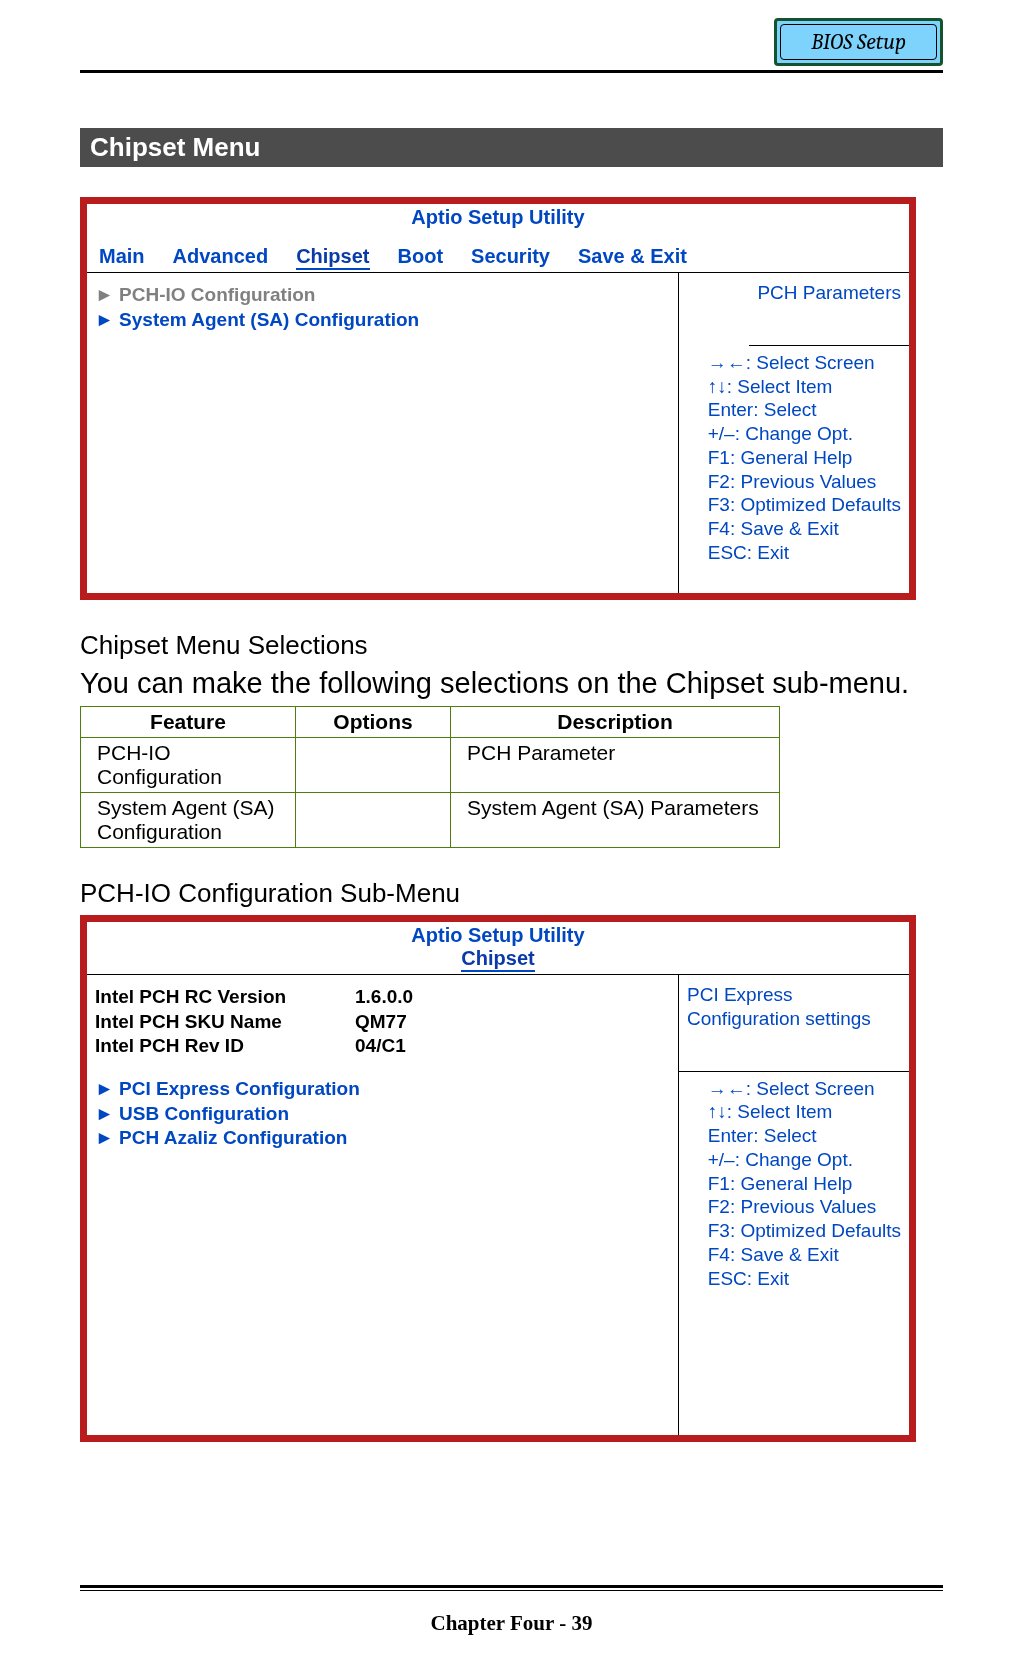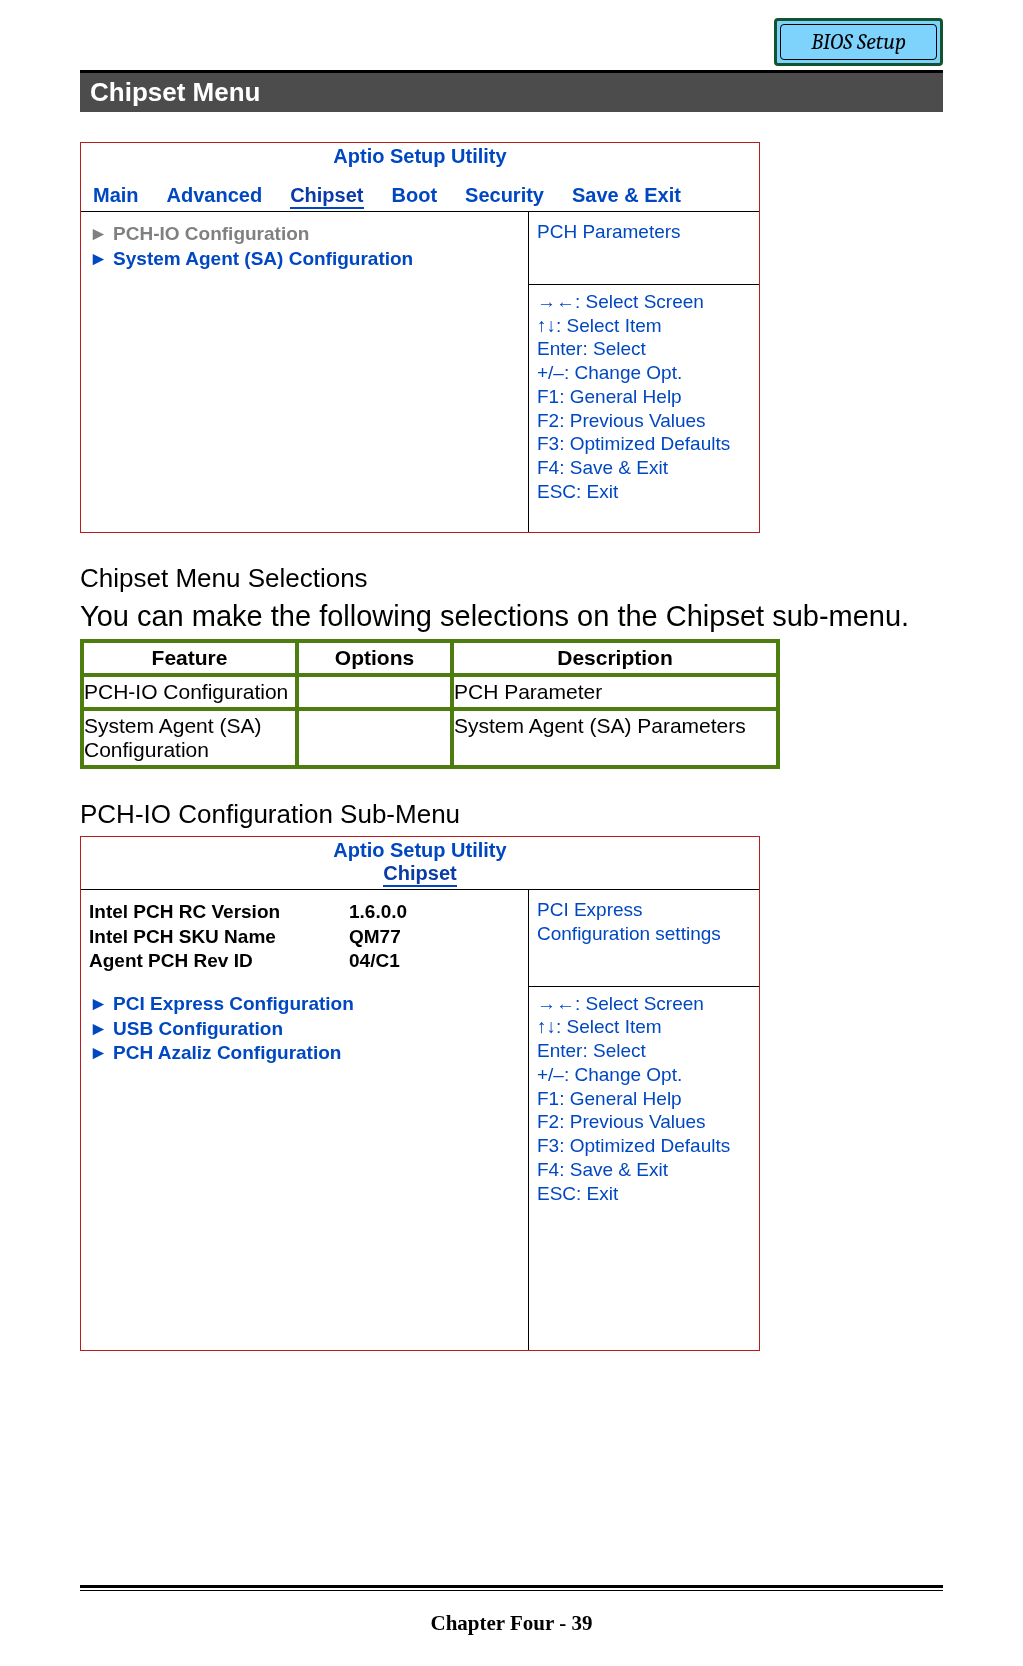--- a/index.html
+++ b/index.html
@@ -31,25 +31,26 @@
   .top-rule {
     border-top: 3px solid #000;
     margin-top: 50px;
   }
   .section-title {
     background: #4c4c4c;
     color: #fff;
     font-size: 26px;
     font-weight: bold;
     padding: 4px 10px;
+    margin-top: 55px;
     margin-bottom: 30px;
   }
   .aptio-box {
-    border: 1px solid #b91c1c;
-    width: 680px;
+    border: 7px solid #b91c1c;
+    width: 836px;
   }
   .aptio-title {
     text-align: center;
     color: #0047c2;
     font-weight: bold;
     font-size: 20px;
     padding-top: 2px;
   }
   .tab-row {
     display: flex;
@@ -86,20 +87,21 @@
   .aptio-left .row-selected { color: #808080; }
   .aptio-left .row-blue { color: #0047c2; }
   .aptio-left .row-black { color: #000; }
   .info-row { display: flex; }
   .info-label { width: 260px; }
   .info-val { }
   .aptio-right {
     width: 230px;
     display: flex;
     flex-direction: column;
+    align-items: flex-end;
   }
   .aptio-help {
     border-bottom: 1px solid #000;
     padding: 8px 8px 40px 8px;
     color: #0047c2;
     font-size: 19px;
     line-height: 1.25;
   }
   .aptio-keys {
     padding: 5px 8px 10px 8px;
@@ -116,22 +118,22 @@
   .bodytext {
     font-size: 29px;
     margin-bottom: 6px;
   }
   table.feat {
     border-collapse: collapse;
     width: 700px;
     font-size: 21px;
   }
   table.feat th, table.feat td {
-    border: 4px solid #4d7c0f;
-    padding: 3px 0;
+    border: 1px solid #4d7c0f;
+    padding: 3px 16px;
     text-align: left;
     vertical-align: top;
   }
   table.feat th { text-align: center; font-weight: bold; }
   table.feat th:nth-child(1){ width: 215px; }
   table.feat th:nth-child(2){ width: 155px; }
   .footer {
     position: absolute;
     bottom: 30px;
     left: 80px;
@@ -226,21 +228,21 @@
     <div class="aptio-left" style="min-height:460px;">
       <div class="info-row row-black">
         <span class="info-label">Intel PCH RC Version</span>
         <span class="info-val">1.6.0.0</span>
       </div>
       <div class="info-row row-black">
         <span class="info-label">Intel PCH SKU Name</span>
         <span class="info-val">QM77</span>
       </div>
       <div class="info-row row-black">
-        <span class="info-label">Agent PCH Rev ID</span>
+        <span class="info-label">Intel PCH Rev ID</span>
         <span class="info-val">04/C1</span>
       </div>
       <div style="height:18px;"></div>
       <div class="row-blue">► PCI Express Configuration</div>
       <div class="row-blue">► USB Configuration</div>
       <div class="row-blue">► PCH Azaliz Configuration</div>
     </div>
     <div class="aptio-right">
       <div class="aptio-help">PCI Express Configuration settings</div>
       <div class="aptio-keys">

